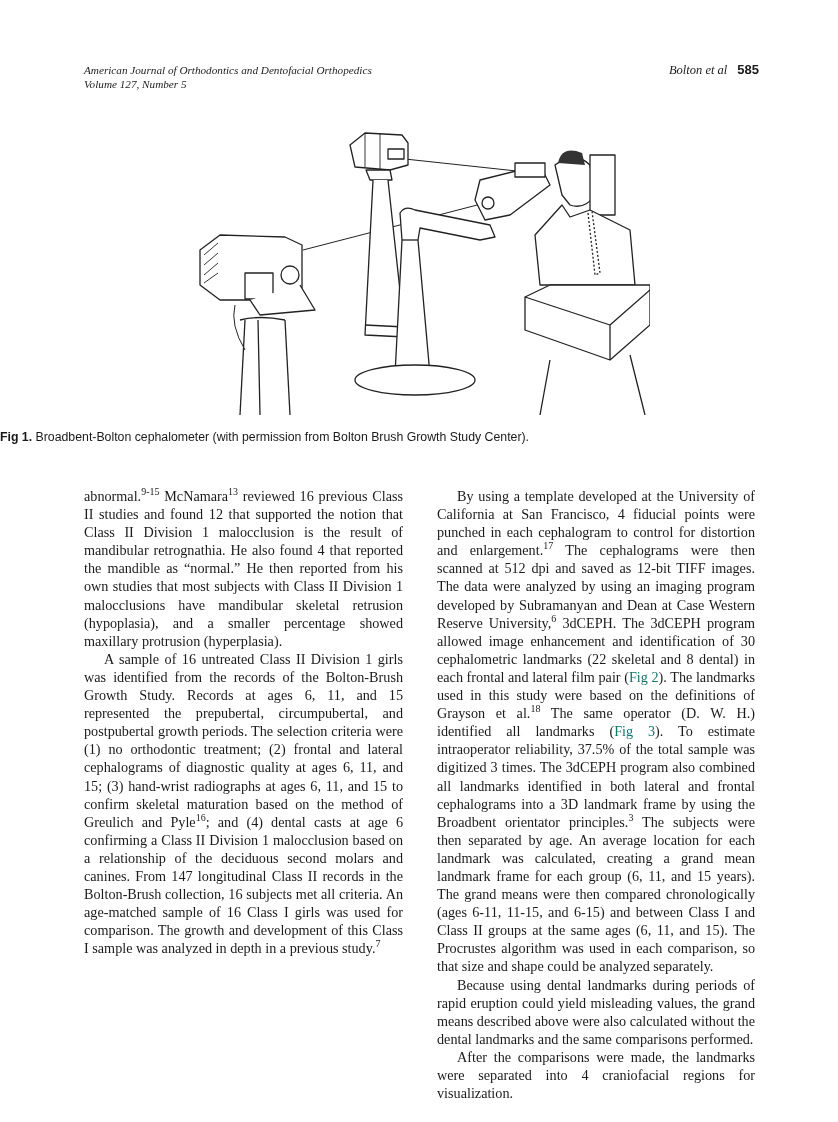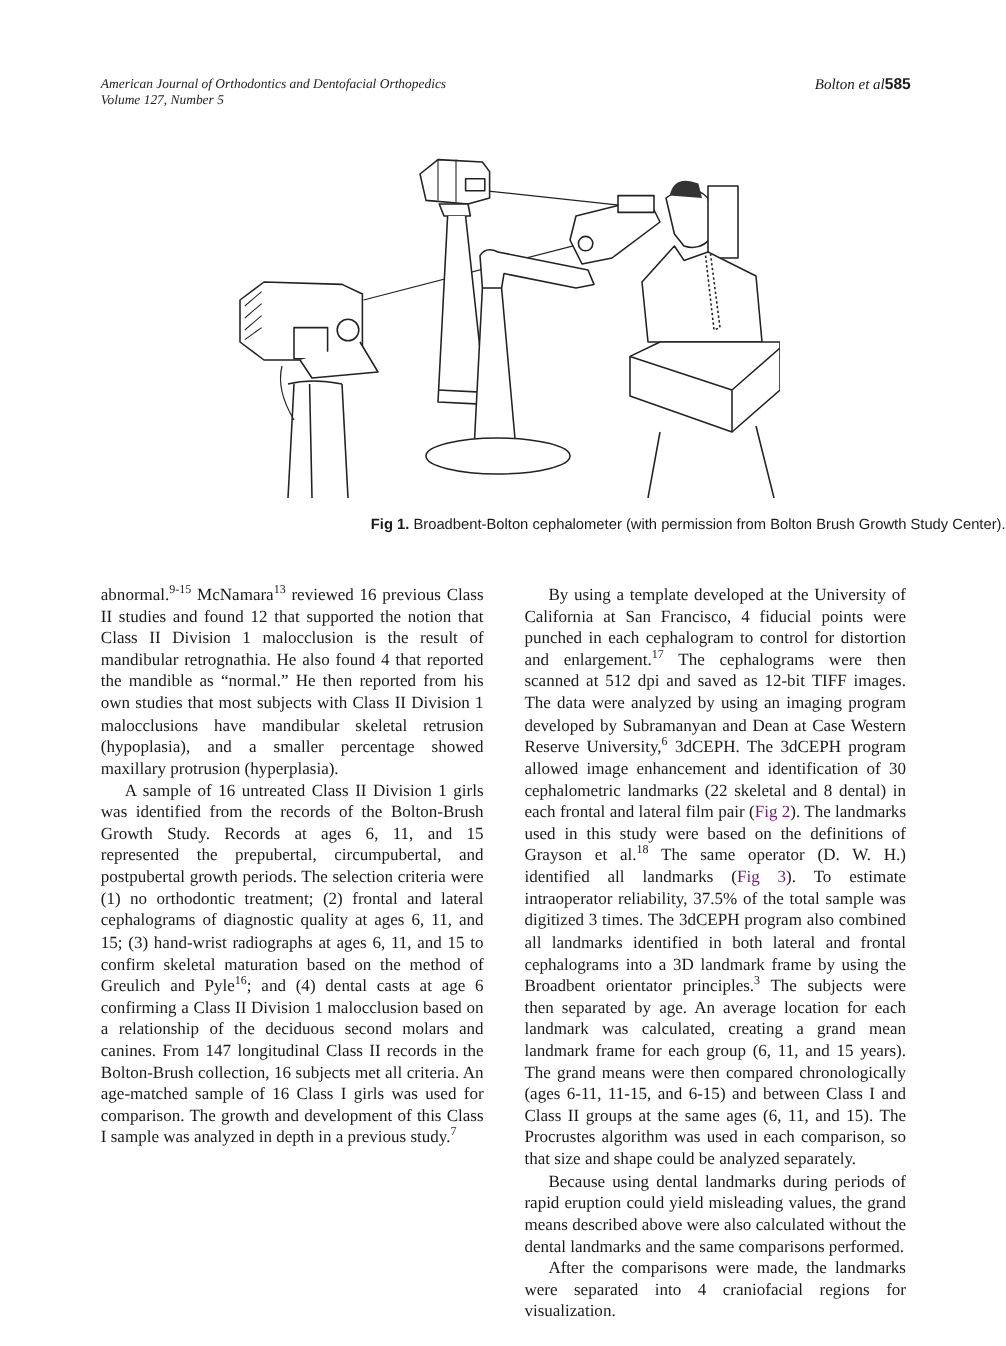--- a/index.html
+++ b/index.html
@@ -1,32 +1,32 @@
 <!DOCTYPE html>
 <html><head>
 <meta charset="utf-8">
 <style>
   html, body { margin:0; padding:0; background:#fff; }
   body { width:838px; height:1122px; position:relative; overflow:hidden; color:#1a1a1a; }
   .running-head { position:absolute; top:63px; left:84px; right:79px; height:32px; }
   .journal { position:absolute; left:0; top:0; font-family:"Liberation Serif", serif; font-style:italic; font-size:11.2px; line-height:14px; color:#222; }
   .authors { position:absolute; right:0; top:0; font-family:"Liberation Serif", serif; font-size:12.5px; line-height:14px; }
   .authors .au { font-style:italic; }
-  .authors .pg { font-family:"Liberation Sans", sans-serif; font-weight:bold; font-size:13px; }
+  .authors .pg { font-family:"Liberation Sans", sans-serif; font-weight:bold; font-size:13px; margin-left:10px; }
   .figure { position:absolute; left:190px; top:125px; width:460px; height:290px; }
-  .caption { position:absolute; top:430px; left:0; width:838px; text-align:right; font-family:"Liberation Sans", sans-serif; font-size:12.3px; }
+  .caption { position:absolute; top:430px; left:0; width:838px; text-align:left; font-family:"Liberation Sans", sans-serif; font-size:12.3px; }
   .caption b { font-weight:bold; }
   .col { position:absolute; top:487px; font-family:"Liberation Serif", serif; font-size:14.2px; line-height:18.1px; text-align:justify; }
   .col.left { left:84px; width:319px; }
   .col.right { left:437px; width:318px; }
   .col p { margin:0; }
   .col p.ind { text-indent:20px; }
   .col h2 { font-family:"Liberation Sans", sans-serif; font-size:12.8px; font-weight:bold; margin:16px 0 3px 0; line-height:18px; }
   sup { font-size:10px; line-height:0; vertical-align:6px; }
-  .link { color:#701a75; }
+  .link { color:#0f766e; }
 </style>
 </head>
 <body>
 
 <div class="running-head">
   <div class="journal">
     <div>American Journal of Orthodontics and Dentofacial Orthopedics</div>
     <div>Volume 127, Number 5</div>
   </div>
   <div class="authors">

